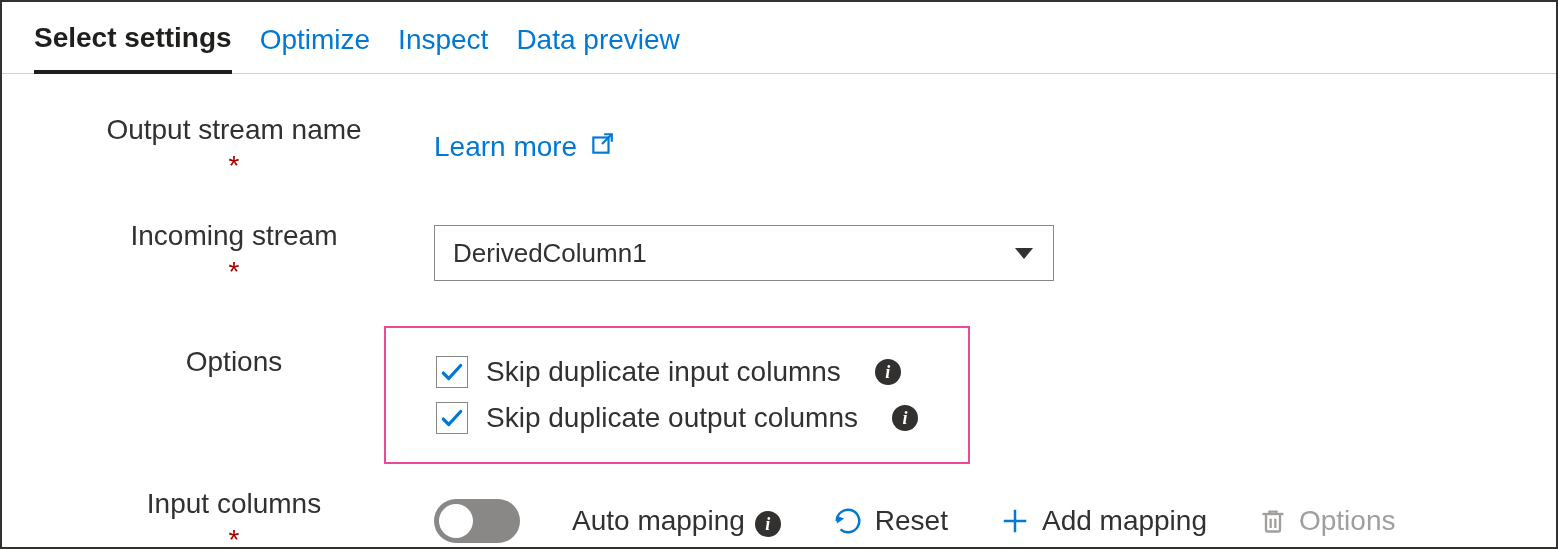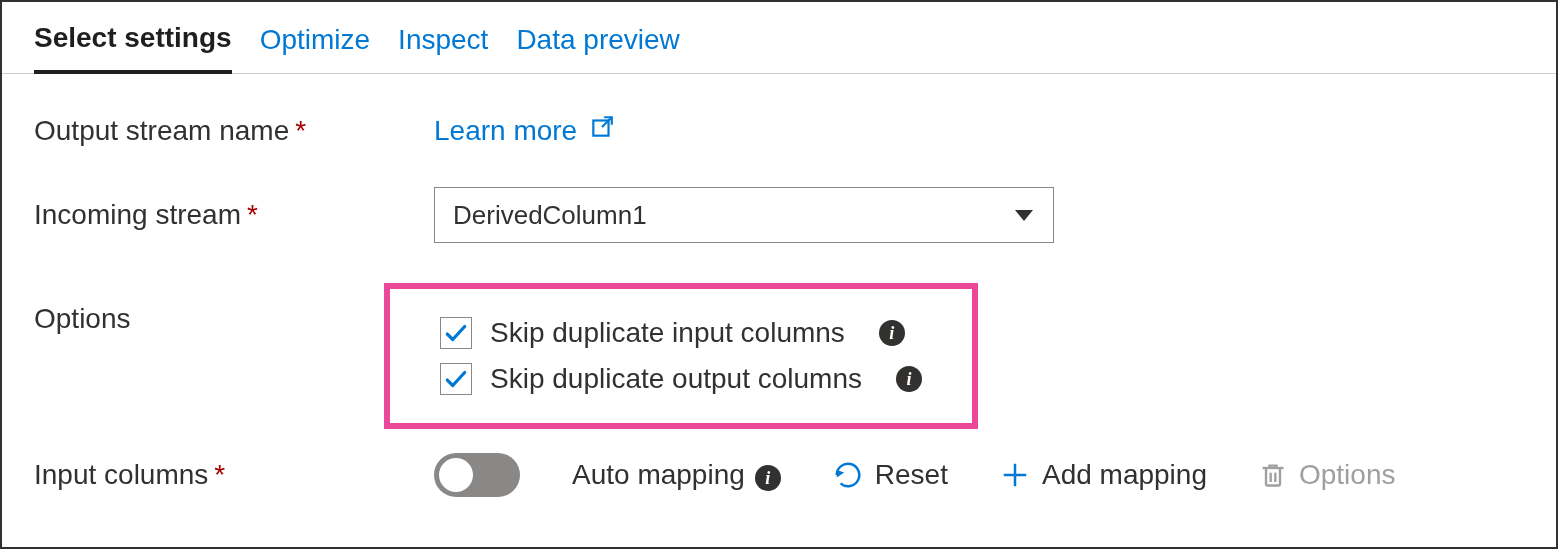--- a/index.html
+++ b/index.html
@@ -45,20 +45,21 @@
     margin-bottom: 40px;
   }
   .row.top { margin-bottom: 40px; }
   .label-col {
     width: 400px;
     font-size: 28px;
     color: #323130;
     display: flex;
     align-items: center;
     gap: 6px;
+    flex-direction: column;
   }
   .required {
     color: #a80000;
     font-size: 28px;
     line-height: 1;
   }
   .field-col {
     width: 620px;
     margin-right: 40px;
   }
@@ -94,21 +95,21 @@
     color: #0078d4;
     font-size: 28px;
     display: inline-flex;
     align-items: center;
     gap: 12px;
     cursor: pointer;
     white-space: nowrap;
   }
   .ext-icon svg { width: 26px; height: 26px; }
   .highlight-box {
-    border: 6px solid #ec4899;
+    border: 2px solid #ec4899;
     padding: 14px 50px 14px 50px;
     display: inline-block;
     margin-left: -50px;
   }
   .check-line {
     display: flex;
     align-items: center;
     gap: 18px;
     font-size: 28px;
     margin: 14px 0;

